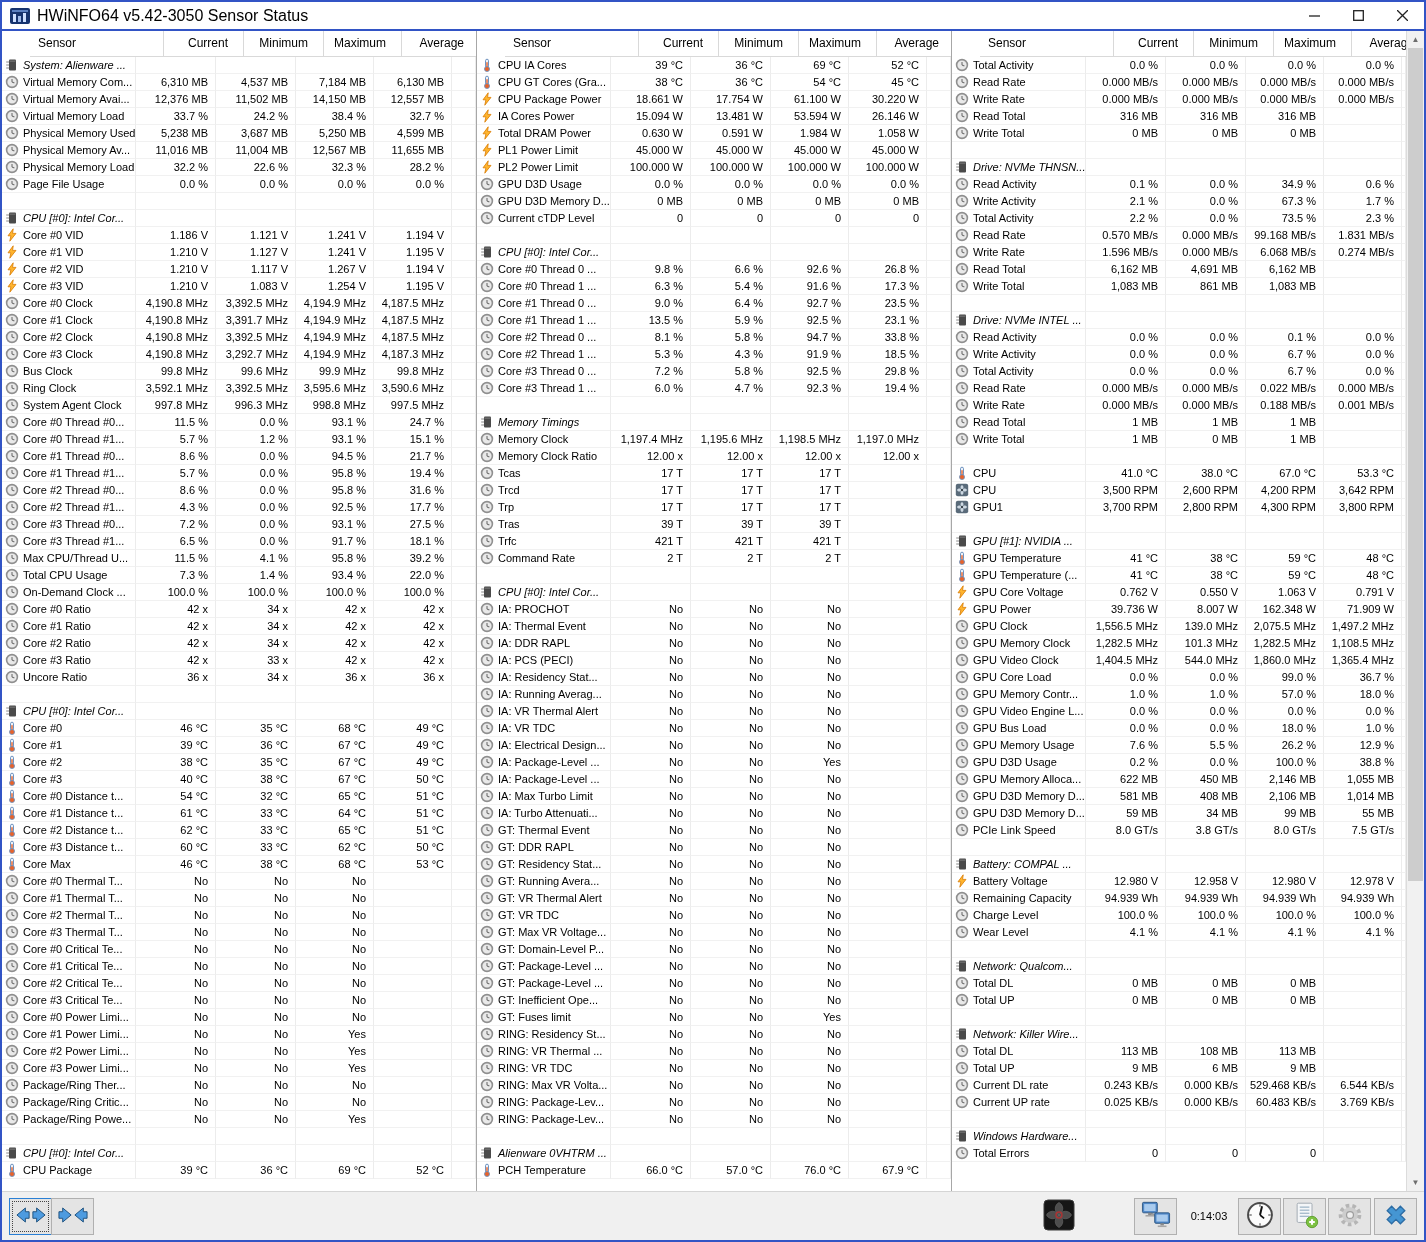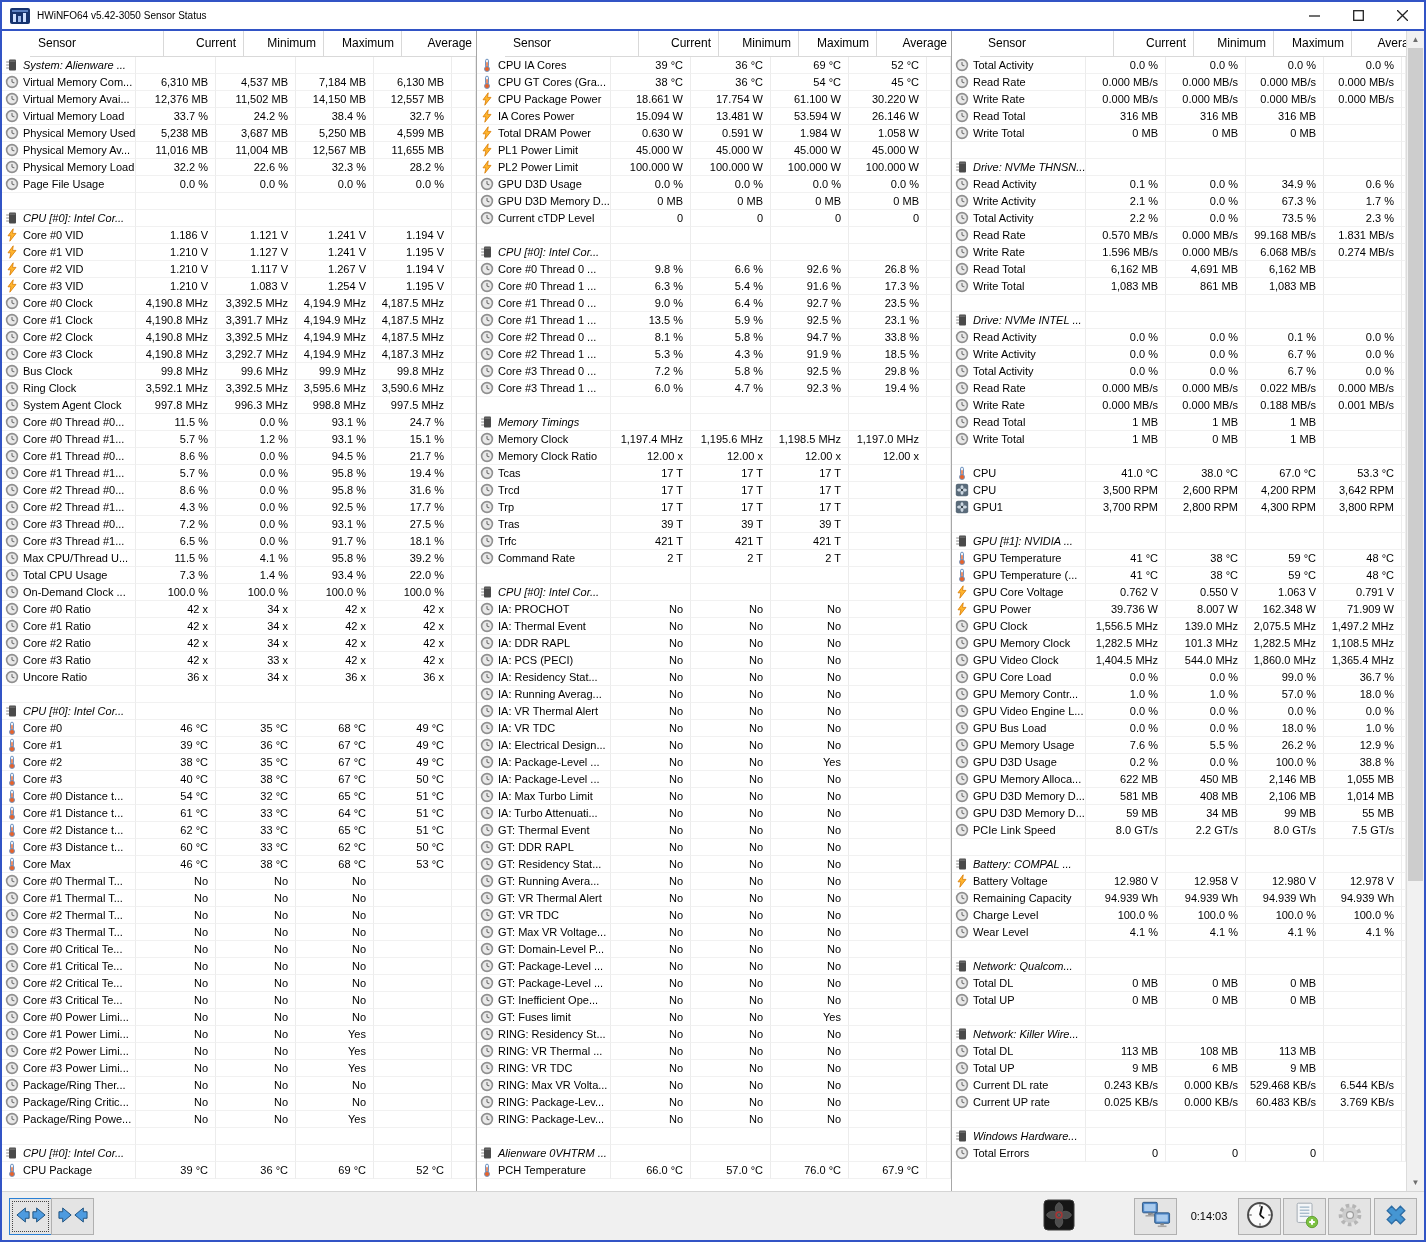--- a/index.html
+++ b/index.html
@@ -7,33 +7,33 @@
   body { font-family: "Liberation Sans", "DejaVu Sans", sans-serif; }
   #win {
     width: 1426px; height: 1242px; background:#fff;
     border: 2px solid #3254c5; position: relative; overflow: hidden;
     display: flex; flex-direction: column;
   }
   
   #titlebar { height: 29px; background:#fff; border-bottom: 2px solid #3254c5;
     display:flex; align-items:center; padding-left:8px; flex:0 0 auto; }
   #titlebar .appicon { width:20px; height:16px; margin-right:7px; flex:0 0 auto; }
-  #titlebar .title { font-size:10px; color:#000; flex:1 1 auto; }
+  #titlebar .title { font-size:16px; color:#000; flex:1 1 auto; }
   .wbtn { width:44px; height:100%; display:flex; align-items:center; justify-content:center;
     color:#222; font-size:12px; }
   .wbtn svg { width:11px; height:11px; }
   
   #main { flex:1 1 auto; display:flex; overflow:hidden; background:#fff; }
   .panel { width:475px; flex:0 0 auto; border-right:1px solid #a7a7a7; display:flex; flex-direction:column; overflow:hidden; }
   .panel.right { flex:1 1 auto; border-right:none; flex-direction:row; }
   .pcontent { flex:1 1 auto; display:flex; flex-direction:column; overflow:hidden; }
   .phead { display:grid; grid-template-columns:134px 80px 80px 78px 78px 1fr;
     height:26px; line-height:25px; font-size:12px; color:#000; border-bottom:1px solid #d9d9d9; flex:0 0 auto;margin-left:28px; }
   .phead .hcell { border-right:1px solid #d9d9d9; padding-left:8px; overflow:hidden; white-space:nowrap; }
-  .phead .hcell.num { text-align:right; padding-right:7px; padding-left:0; }
+  .phead .hcell.num { text-align:right; padding-right:15px; padding-left:0; }
   .prows { flex:1 1 auto; overflow:hidden; }
   .row { display:grid; grid-template-columns:134px 80px 80px 78px 78px 1fr; height:17px; }
   .cell { border-right:1px solid #ececec; border-bottom:1px solid #f1f1f1; overflow:hidden;
     white-space:nowrap; font-size:11px; line-height:16px; color:#000; }
   .cell.num { text-align:right; padding-right:7px; }
   .cell.lab { display:flex; align-items:center; padding-left:3px; gap:4px; }
   .cell.lab .ic { width:14px; height:14px; flex:0 0 auto; display:inline-flex; }
   .cell.lab .ic svg { width:14px; height:14px; }
   .row.section .cell.lab .lbl { font-style:italic; }
   
@@ -3069,21 +3069,21 @@
                 <span class="ic">
                   <svg viewBox="0 0 14 14">
                     <circle cx="7" cy="7" r="5.4" fill="#e9e9e9" stroke="#8f8f8f" stroke-width="1.6"></circle>
                     <line x1="7" y1="7" x2="7" y2="3.9" stroke="#6f6f6f" stroke-width="1.1"></line>
                     <line x1="7" y1="7" x2="9.4" y2="8.1" stroke="#6f6f6f" stroke-width="1.1"></line>
                   </svg>
                 </span>
                 <span class="lbl">PCIe Link Speed</span>
               </div>
               <div class="cell num">8.0 GT/s</div>
-              <div class="cell num">2.2 GT/s</div>
+              <div class="cell num">3.8 GT/s</div>
               <div class="cell num">8.0 GT/s</div>
               <div class="cell num">7.5 GT/s</div>
               <div class="cell"></div>
             </div>
             <div class="row blank">
               <div class="cell lab"></div>
               <div class="cell num"></div>
               <div class="cell num"></div>
               <div class="cell num"></div>
               <div class="cell num"></div>

